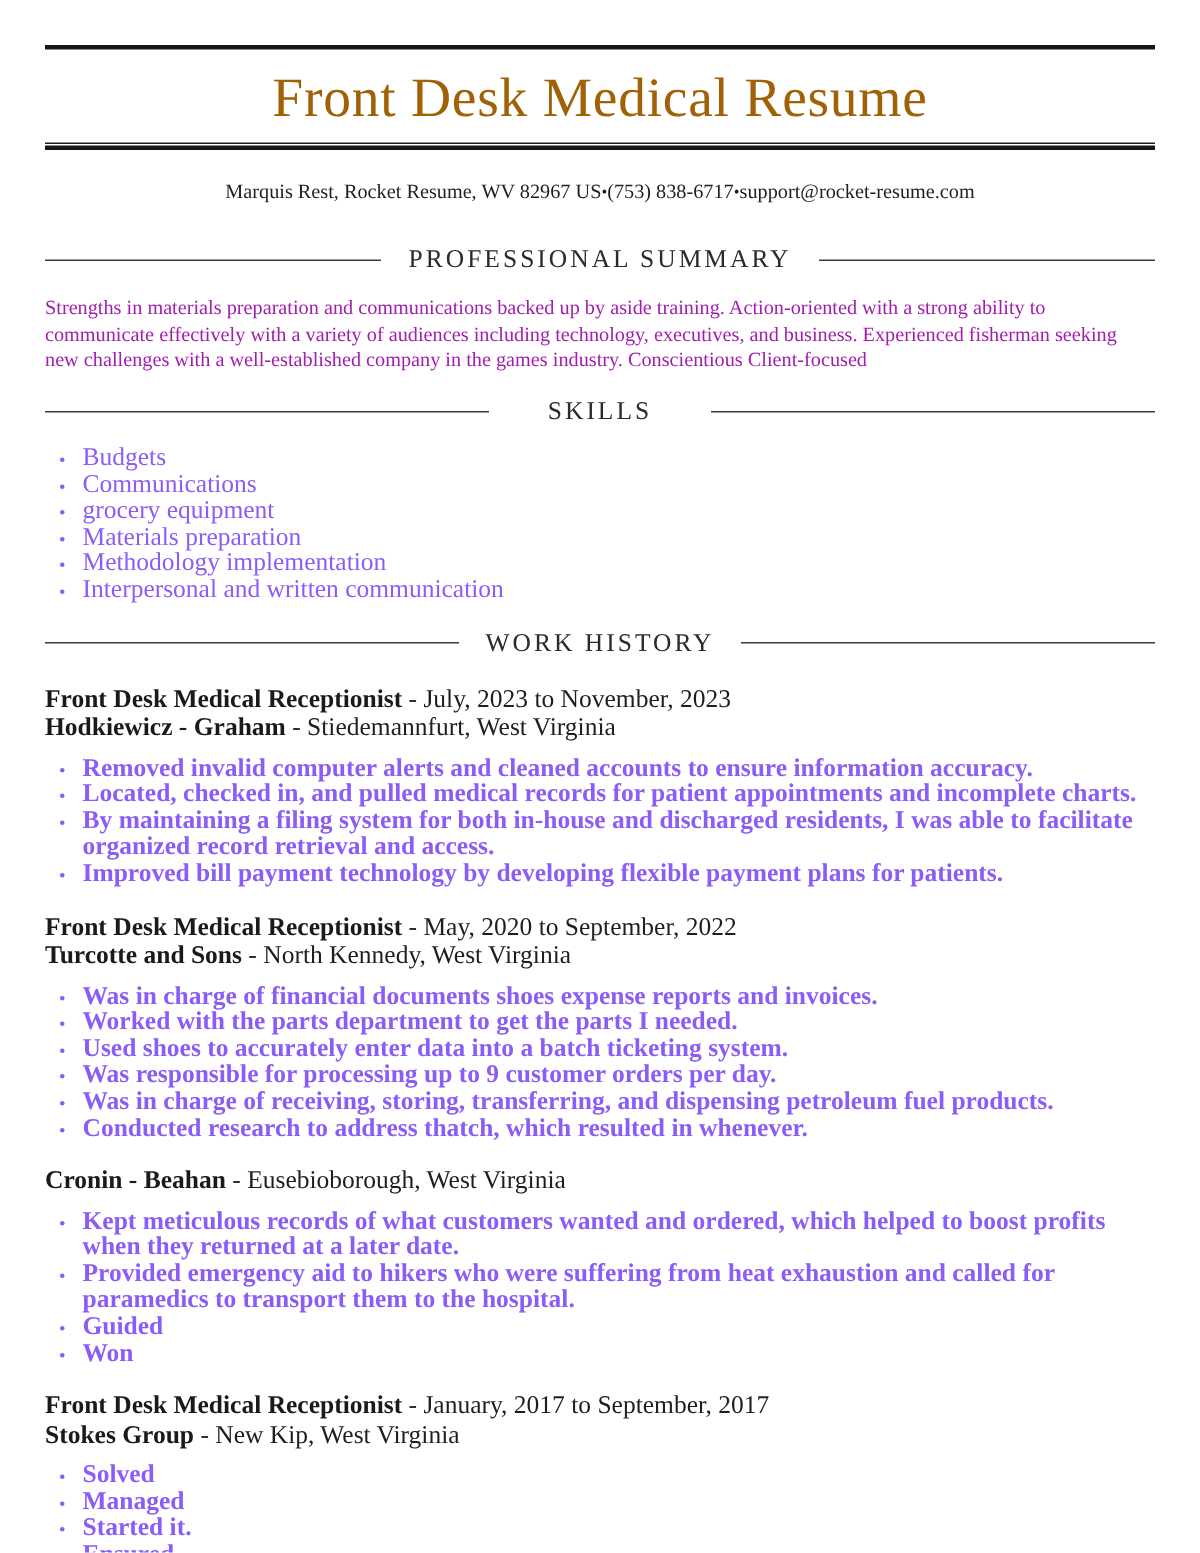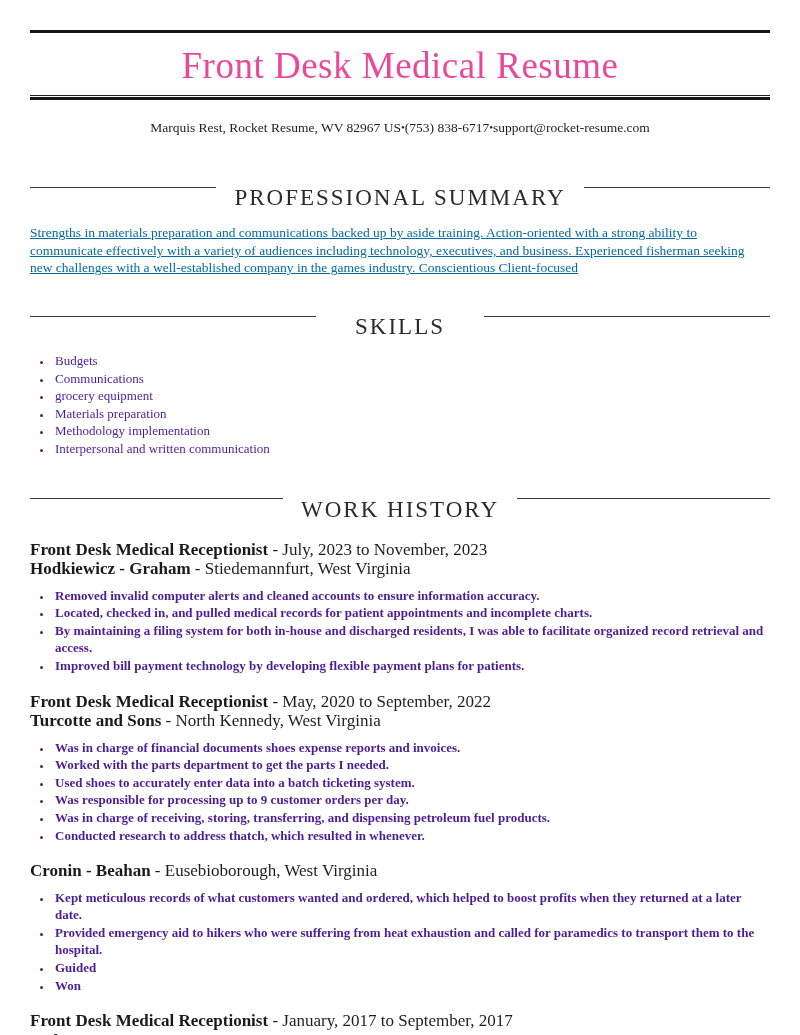--- a/index.html
+++ b/index.html
@@ -25,21 +25,21 @@
     height: 5px;
   }
 
   
   .doc-title {
     margin-top: 10px;
     text-align: center;
     font-size: 37px;
     font-weight: 400;
     letter-spacing: 0.5px;
-    color: #ec4899;
+    color: #a16207;
     line-height: 1.25;
   }
   .contact-line {
     margin-top: 20px;
     display: flex;
     justify-content: center;
     align-items: baseline;
     font-size: 13.5px;
     color: #1e1e1e;
   }
@@ -50,53 +50,51 @@
     display: flex;
     align-items: center;
     gap: 18px;
   }
   .sec-heading .rule {
     flex: 1;
     border-top: 1.5px solid #3a3a3a;
     height: 0;
   }
   .sec-heading .sec-title {
-    font-size: 23px;
+    font-size: 17px;
     letter-spacing: 2px;
     color: #2b2b2b;
     white-space: nowrap;
-    margin-top: 22px;
   }
   .mt-summary { margin-top: 27px; }
   .mt-skills  { margin-top: 15px; gap: 39px; }
   .mt-work    { margin-top: 17px; }
 
   
   .summary-text {
     margin-top: 13px;
     font-size: 13.5px;
     line-height: 17.6px;
-    color: #0369a1;
-    text-decoration: underline;
+    color: #a21caf;
   }
 
   
   .skills-cols {
     margin-top: 12px;
     display: flex;
   }
   .skills-col { width: 50%; }
   ul.bullets {
     list-style: disc;
     padding-left: 23px;
   }
   ul.bullets li {
-    font-size: 13px;
+    font-size: 17px;
     line-height: 17.6px;
-    color: #4c1d95;
+    color: #8b5cf6;
     padding-left: 2px;
   }
   ul.bullets li::marker { font-size: 11px; }
 
   
   .job { margin-top: 17px; }
   .job-line {
     font-size: 17px;
     line-height: 19.5px;
     color: #1e1e1e;

